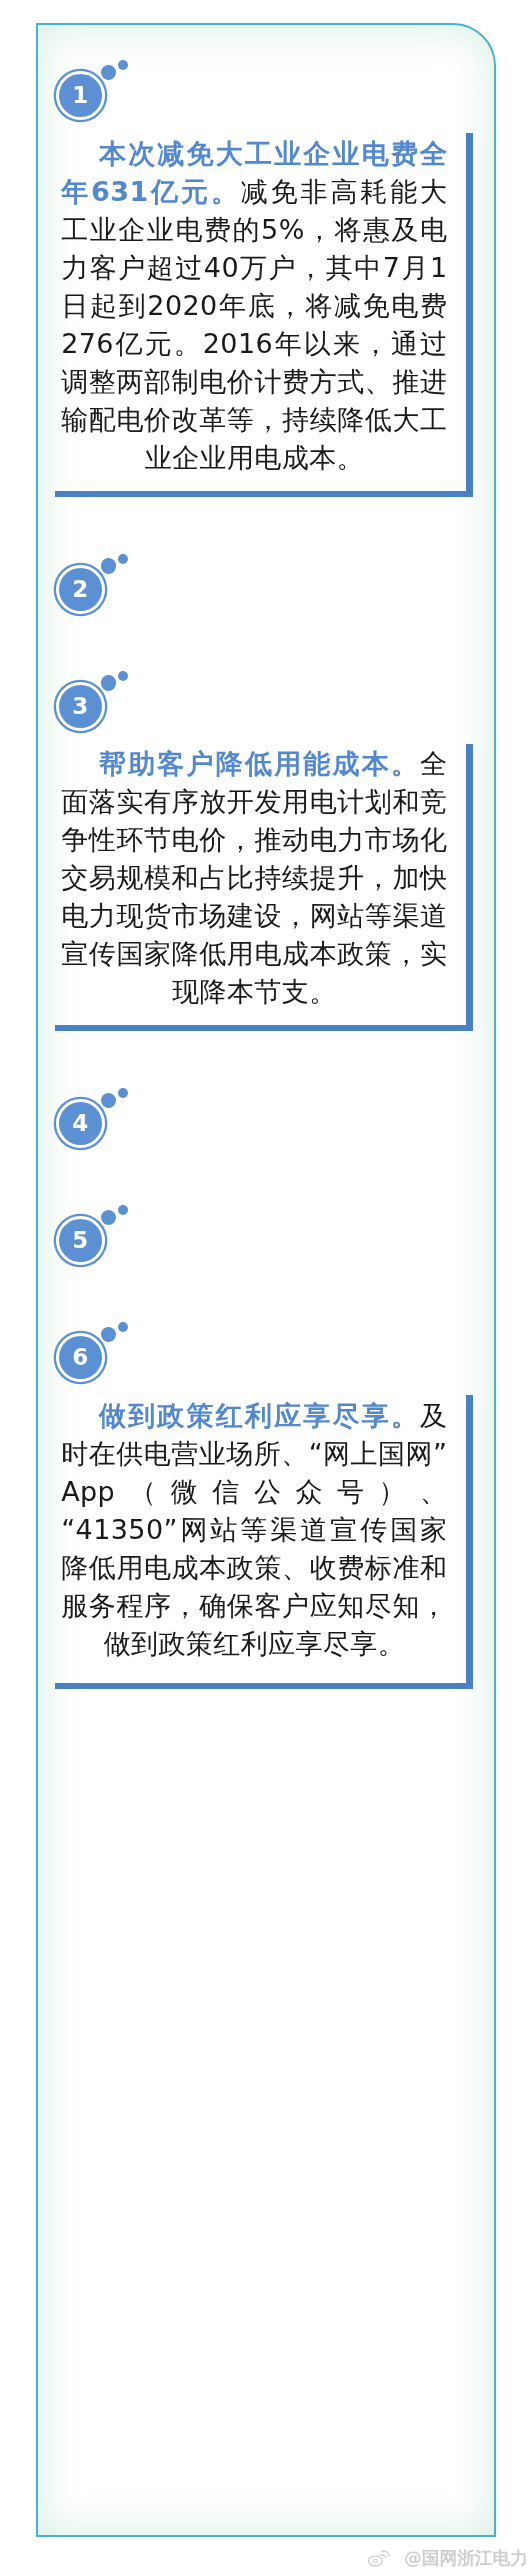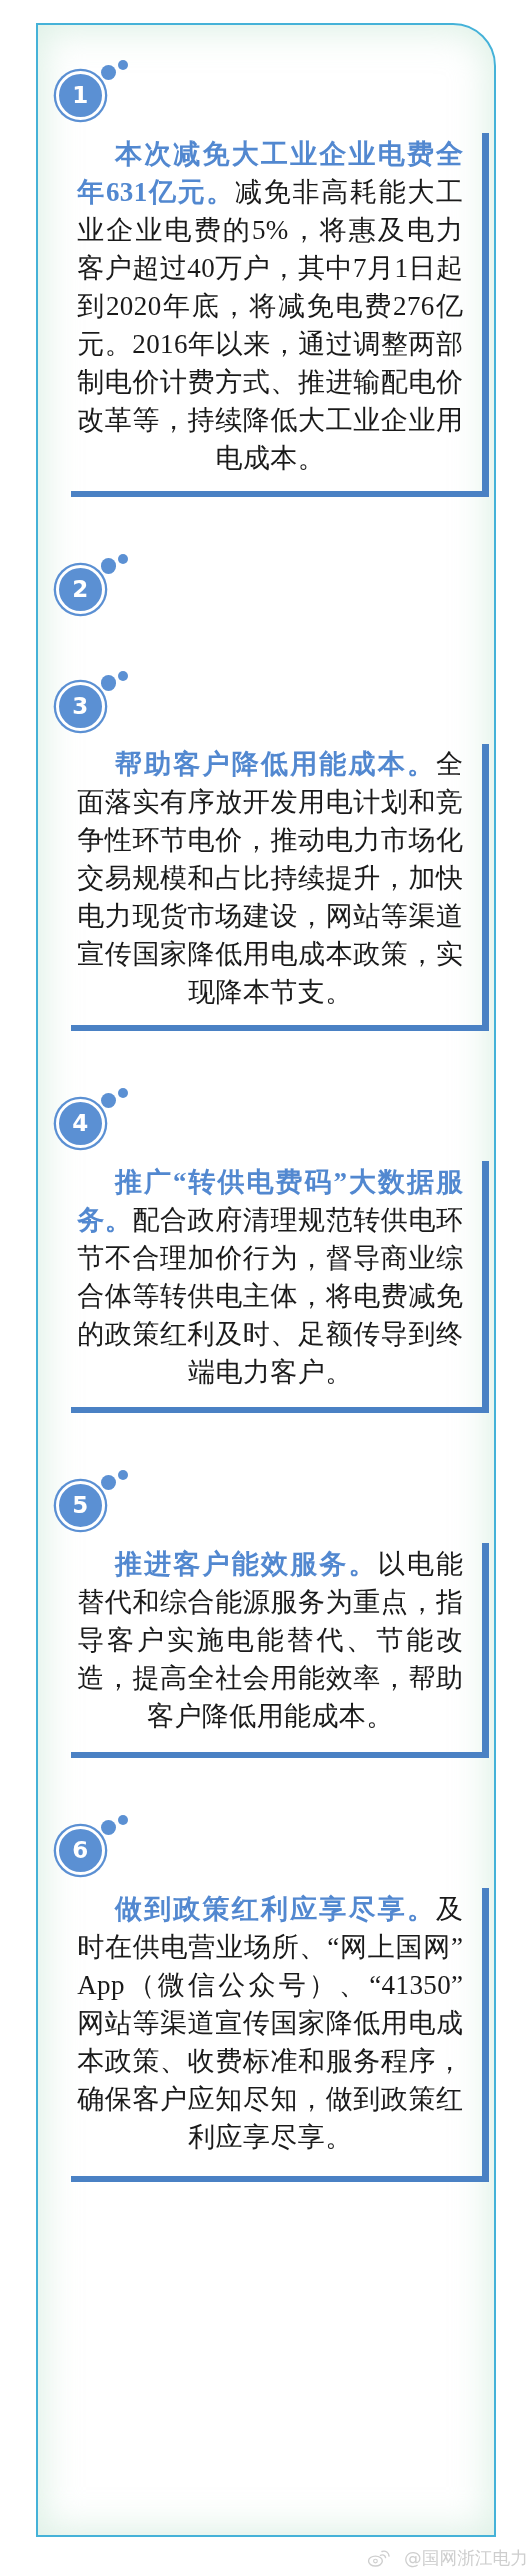--- a/index.html
+++ b/index.html
@@ -73,25 +73,24 @@
   .dot-md{
     width:15.4px;height:15.4px;
     left:45px;top:-6.2px;
   }
   .dot-sm{
     width:10px;height:10px;
     left:62px;top:-10.8px;
   }
   
   .block{
-    margin-left:33px;
+    margin-left:17px;
     width:418px;
     border-right:7.7px solid var(--accent-bar);
     border-bottom:6.2px solid var(--accent-bar);
-    font-family:Liberation Serif, serif;
   }
   .para{
     padding:1.5px 18.5px 14px 6.2px;
     font-size:27px;
     line-height:38px;
     letter-spacing:0.4px;
     color:var(--body-text);
     text-align:justify;
     text-align-last:center;
     text-indent:1.4em;
@@ -110,21 +109,21 @@
   
   .watermark{
     position:absolute;
     top:2546px;
     right:3.1px;
     display:flex;
     align-items:center;
     gap:14px;
     color:var(--watermark-gray);
     font-size:17.7px;
-    font-weight:normal;
+    font-weight:bold;
     opacity:0.9;
     justify-content:flex-end;
   }
   .wm-icon{display:inline-flex;}
 </style>
 </head>
 <body>
 
 <div class="page">
   <div class="card">
@@ -166,35 +165,29 @@
   </div>
 
   <div class="section s4">
     <div class="badge">
       <span class="badge-circle">
         <span class="badge-num">4</span>
       </span>
       <span class="dot dot-md"></span>
       <span class="dot dot-sm"></span>
     </div>
-    <div class="block">
-      <p class="para"><span class="lead">推广“转供电费码”大数据服务。</span><span class="body-text">配合政府清理规范转供电环节不合理加价行为，督导商业综合体等转供电主体，将电费减免的政策红利及时、足额传导到终端电力客户。</span></p>
-    </div>
   </div>
 
   <div class="section s5">
     <div class="badge">
       <span class="badge-circle">
         <span class="badge-num">5</span>
       </span>
       <span class="dot dot-md"></span>
       <span class="dot dot-sm"></span>
-    </div>
-    <div class="block">
-      <p class="para"><span class="lead">推进客户能效服务。</span><span class="body-text">以电能替代和综合能源服务为重点，指导客户实施电能替代、节能改造，提高全社会用能效率，帮助客户降低用能成本。</span></p>
     </div>
   </div>
 
   <div class="section s6">
     <div class="badge">
       <span class="badge-circle">
         <span class="badge-num">6</span>
       </span>
       <span class="dot dot-md"></span>
       <span class="dot dot-sm"></span>

